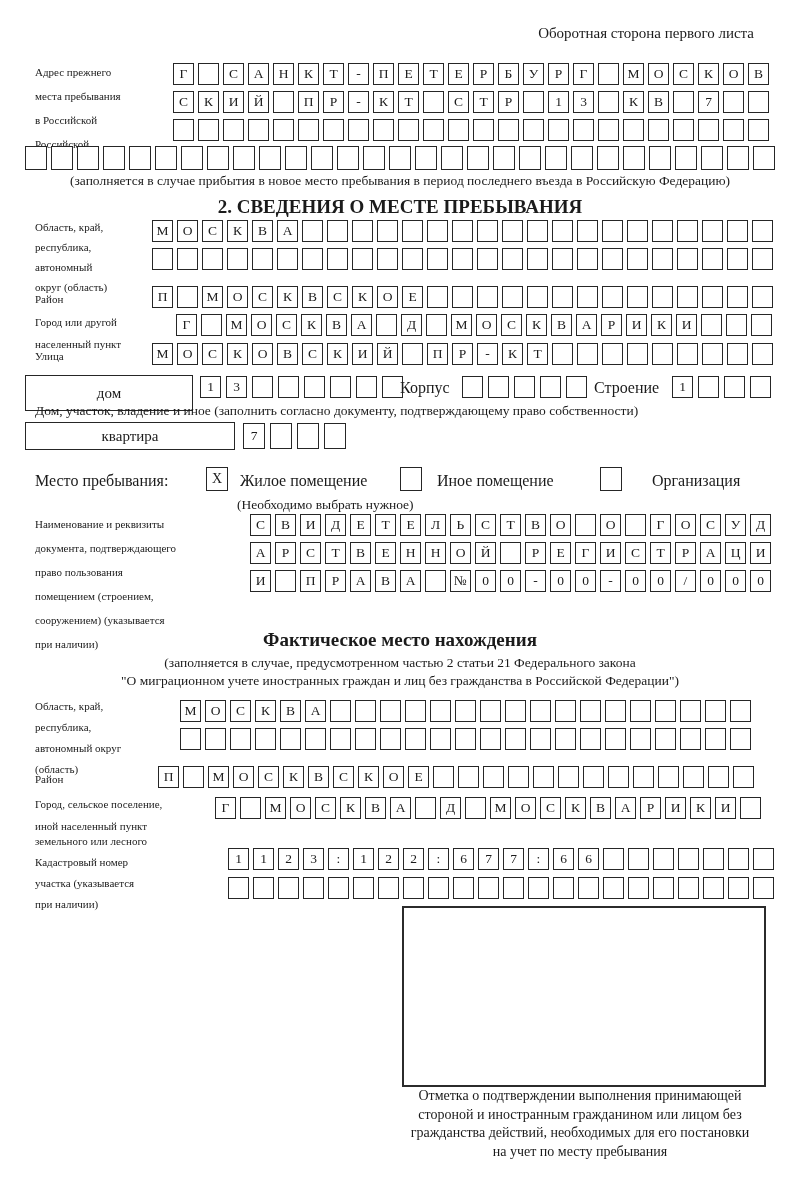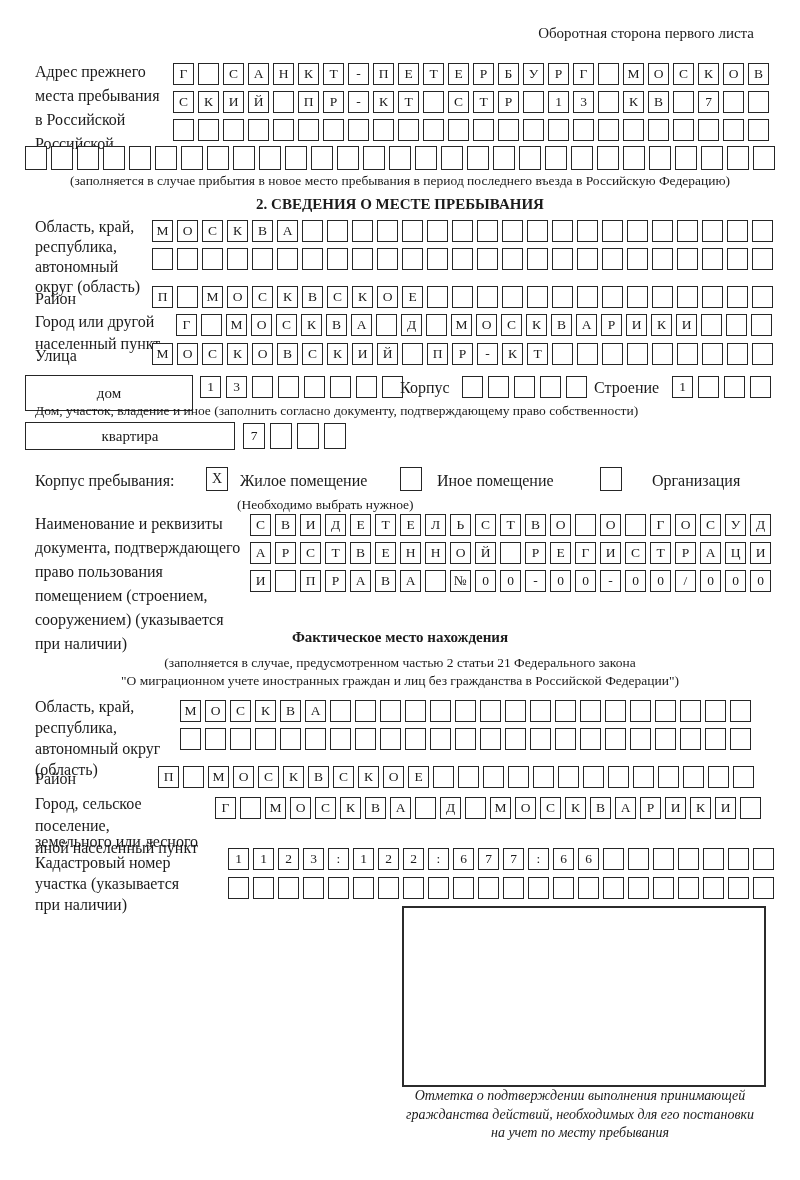--- a/index.html
+++ b/index.html
@@ -1,39 +1,39 @@
 <!DOCTYPE html>
 <html><head>
 <meta charset="utf-8">
 <style>
   html,body{margin:0;padding:0;background:#fff;}
   .page{position:relative;width:800px;height:1180px;background:#ffffff;overflow:hidden;
         font-family:"Liberation Serif","DejaVu Serif",serif;color:#1b1b1b;}
   .hnote{position:absolute;top:25px;right:46px;font-size:15px;}
-  .lbl{position:absolute;font-size:16px;line-height:20px;}
+  .lbl{position:absolute;font-size:11px;line-height:20px;}
   .lbl.lh24{line-height:24px;}
   .lbl.lh21{line-height:21px;}
   .lbl.lh22{line-height:22px;}
   .cellrow{position:absolute;display:flex;gap:4px;}
   .cellrow.g5{gap:5px;}
   .cell{box-sizing:border-box;width:21px;height:22px;border:1.6px solid #262626;background:#fff;
         display:flex;align-items:center;justify-content:center;font-size:13.5px;flex:none;}
   .big .cell{width:22px;height:24px;}
   .kv .cell{width:22px;height:26px;}
   .gor2 .cell{width:21px;}
   .caption{position:absolute;font-size:13.5px;}
   .caption.c{left:0;width:800px;text-align:center;}
-  .h2{position:absolute;left:0;width:800px;text-align:center;font-weight:bold;font-size:15px;}
+  .h2{position:absolute;left:0;width:800px;text-align:center;font-weight:bold;font-size:19px;}
   .widebox{position:absolute;box-sizing:border-box;border:1.7px solid #262626;background:#fff;
            display:flex;align-items:center;justify-content:center;font-size:15px;}
   .inlinelbl{position:absolute;font-size:16px;}
   .chk{position:absolute;box-sizing:border-box;width:22px;height:24px;border:1.7px solid #262626;
        display:flex;align-items:center;justify-content:center;font-size:14px;}
   .stampbox{position:absolute;left:402px;top:906px;width:360px;height:177px;border:2px solid #2b2b2b;background:#fff;}
-  .stampnote{position:absolute;left:380px;top:1087px;width:400px;text-align:center;font-size:14px;line-height:18.5px;font-style:italic;}
+  .stampnote{position:absolute;left:380px;top:1087px;width:400px;text-align:center;font-size:14px;line-height:18.5px;}
 </style>
 </head>
 <body>
 
 <div class="page">
 
   <div class="hnote">Оборотная сторона первого листа</div>
 
   <div class="lbl lh24" style="left:35px;top:60px;width:140px">
       <div>Адрес прежнего</div>
@@ -333,21 +333,21 @@
   <div class="caption" style="left:35px;top:403px">Дом, участок, владение и иное (заполнить согласно документу, подтверждающему право собственности)</div>
 
   <div class="widebox" style="left:25px;top:422px;width:210px;height:28px">квартира</div>
   <div class="cellrow g5 kv" style="left:243px;top:423px">
       <span class="cell">7</span>
       <span class="cell"></span>
       <span class="cell"></span>
       <span class="cell"></span>
     </div>
 
-  <div class="inlinelbl" style="left:35px;top:472px">Корпус пребывания:</div>
+  <div class="inlinelbl" style="left:35px;top:472px">Место пребывания:</div>
   <div class="chk" style="left:206px;top:467px">X</div>
   <div class="inlinelbl" style="left:240px;top:472px">Жилое помещение</div>
   <div class="chk" style="left:400px;top:467px"></div>
   <div class="inlinelbl" style="left:437px;top:472px">Иное помещение</div>
   <div class="chk" style="left:600px;top:467px"></div>
   <div class="inlinelbl" style="left:652px;top:472px">Организация</div>
   <div class="caption" style="left:237px;top:497px">(Необходимо выбрать нужное)</div>
 
   <div class="lbl lh24" style="left:35px;top:512px;width:210px">
       <div>Наименование и реквизиты</div>
@@ -596,17 +596,18 @@
       <span class="cell"></span>
       <span class="cell"></span>
       <span class="cell"></span>
       <span class="cell"></span>
       <span class="cell"></span>
     </div>
 
   <div class="stampbox"></div>
   <div class="stampnote">
       <div>Отметка о подтверждении выполнения принимающей</div>
+      <div>стороной и иностранным гражданином или лицом без</div>
       <div>гражданства действий, необходимых для его постановки</div>
       <div>на учет по месту пребывания</div>
     </div>
 
 </div>
 
 </body></html>

